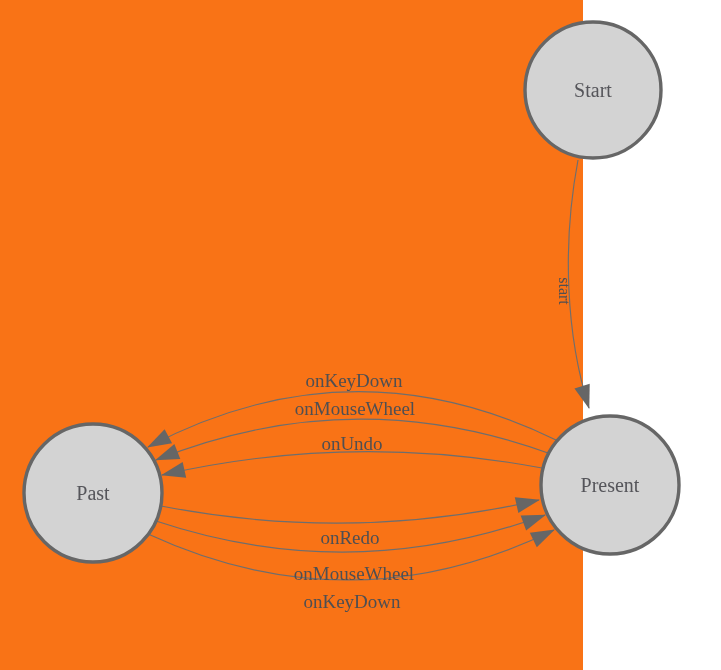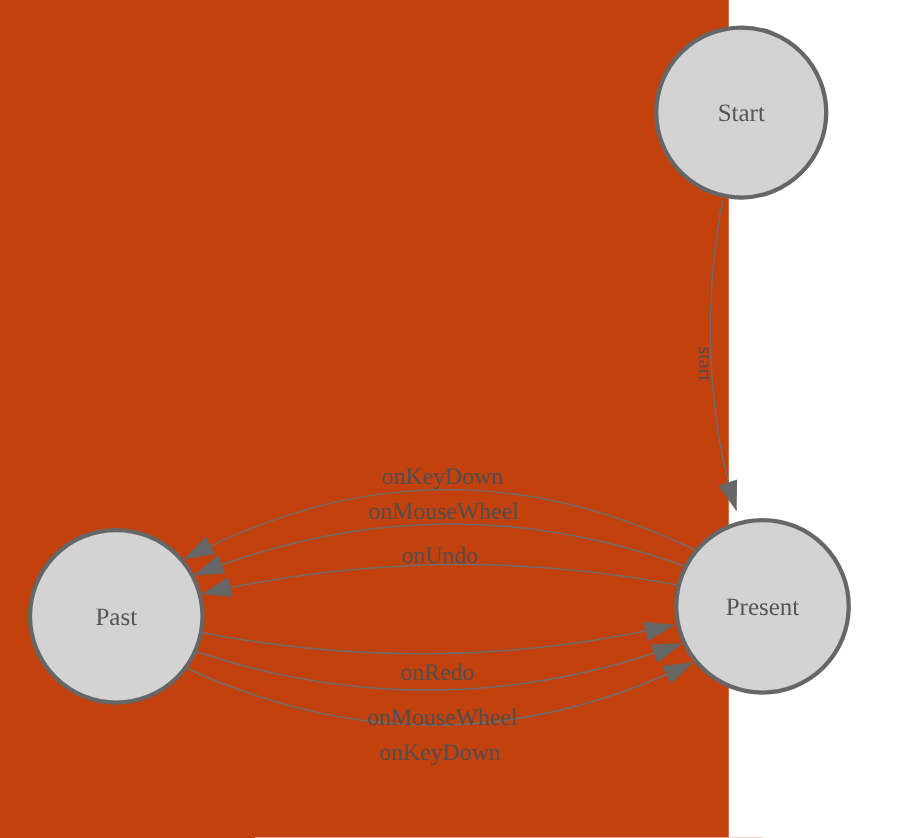--- a/index.html
+++ b/index.html
@@ -8,21 +8,21 @@
     background: #ffffff;
     width: 721px;
     height: 670px;
     overflow: hidden;
     font-family: "Liberation Serif", "DejaVu Serif", serif;
   }
   .diagram-wrap {
     position: relative;
     width: 583px;
     height: 670px;
-    background: #c2410c;
+    background: #f97316;
   }
   svg { display: block; }
   .edge {
     fill: none;
     stroke: #6e6e6e;
     stroke-width: 1.15;
   }
   .node-circle {
     fill: #d3d3d3;
     stroke: #666666;

